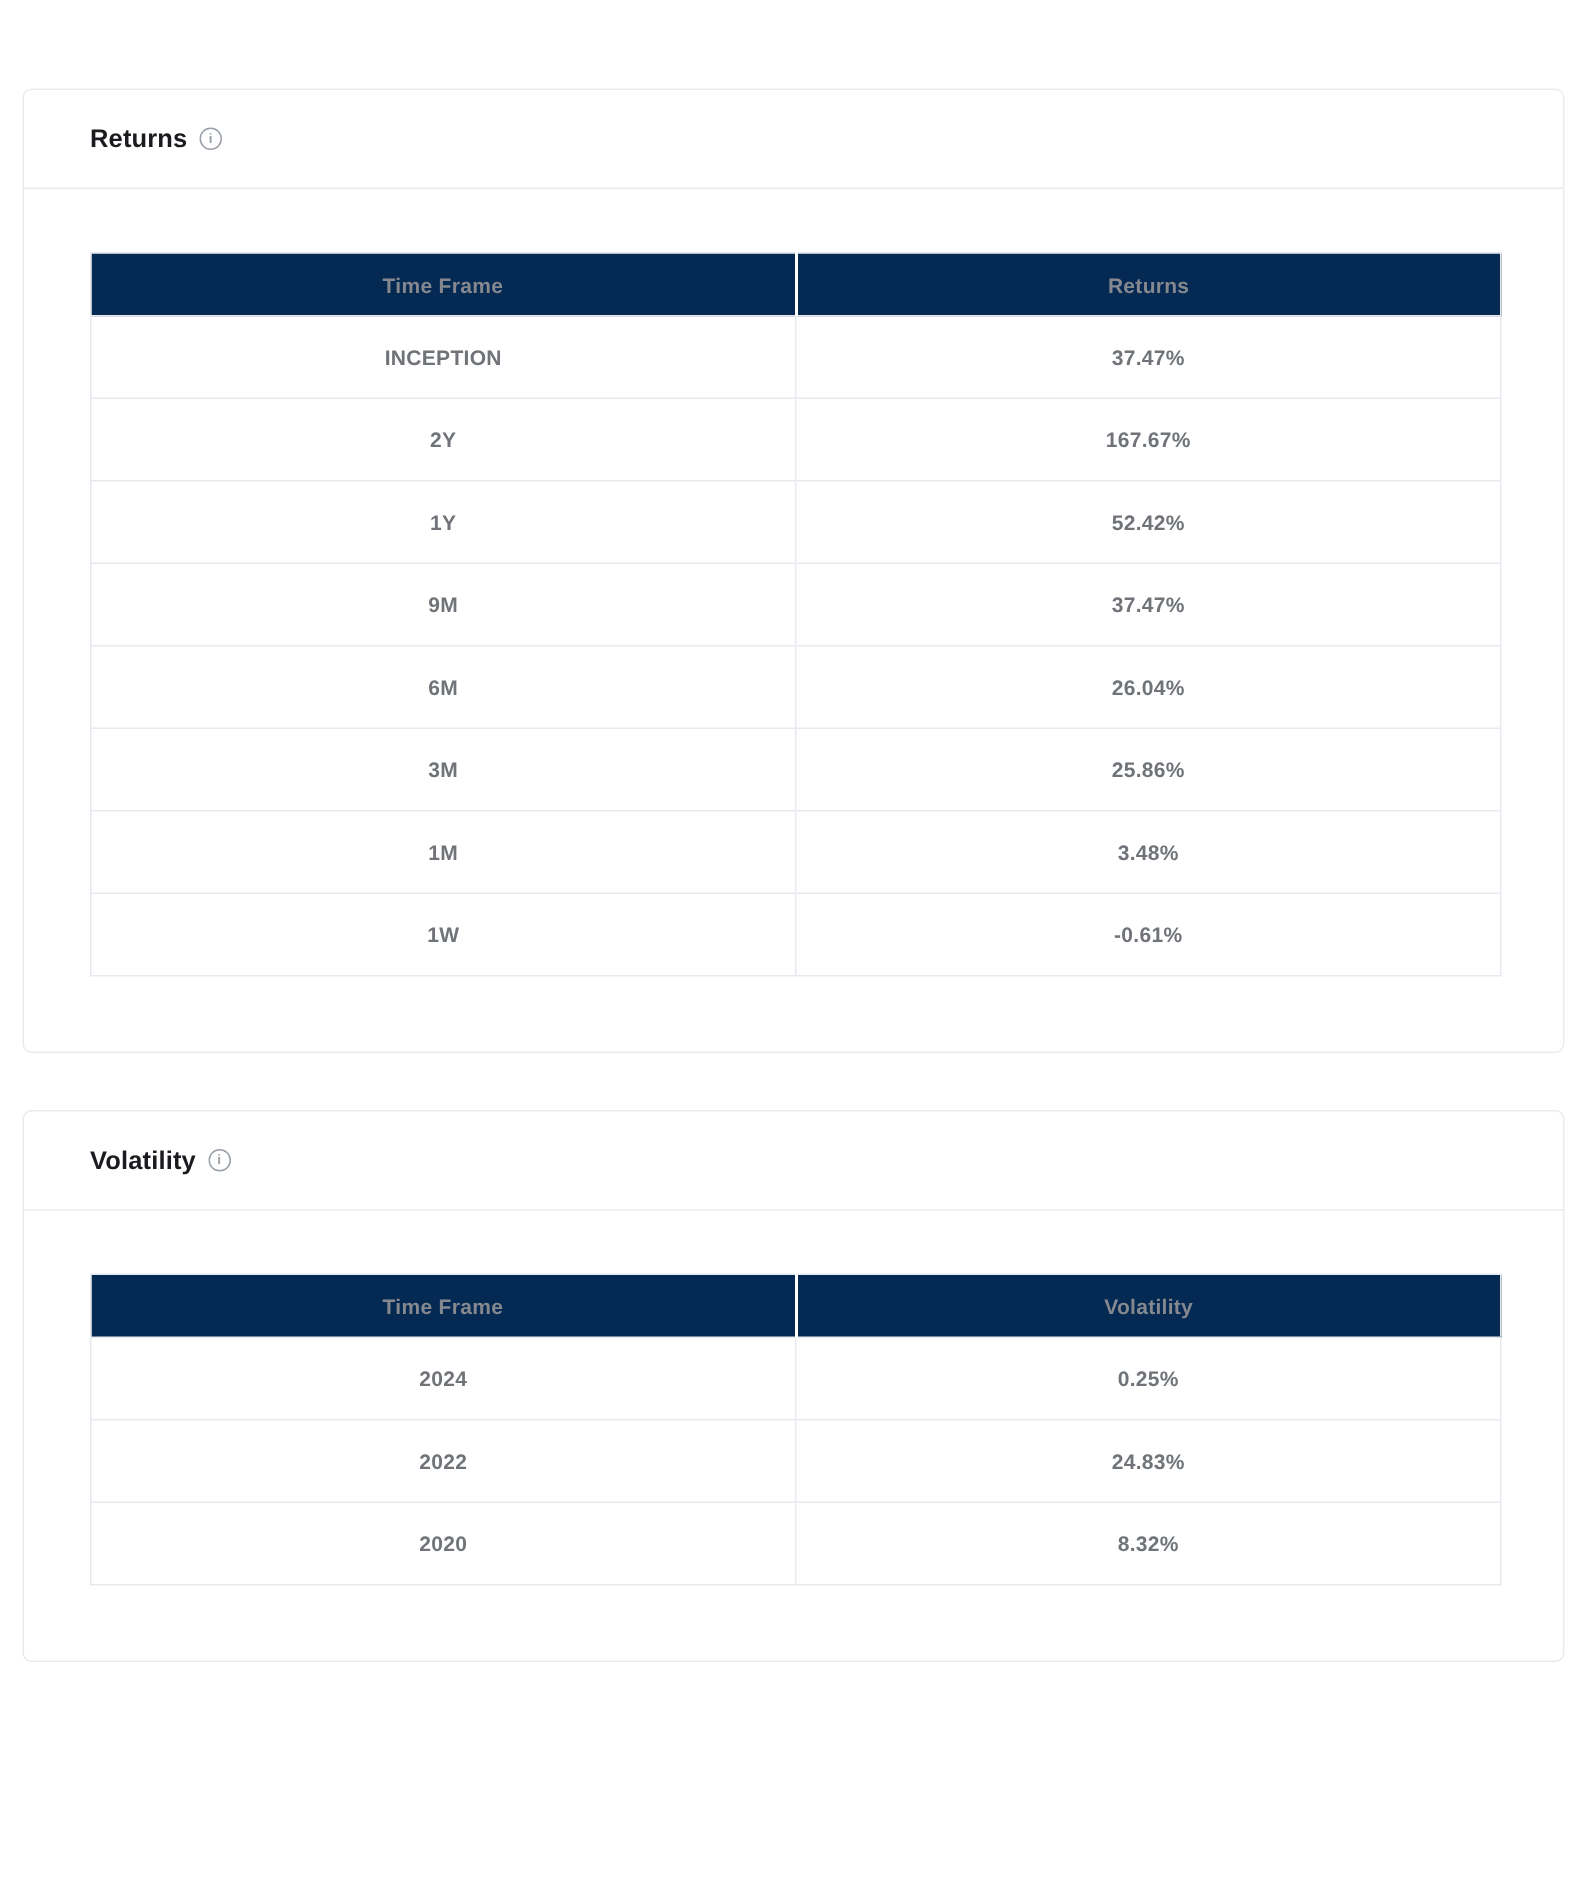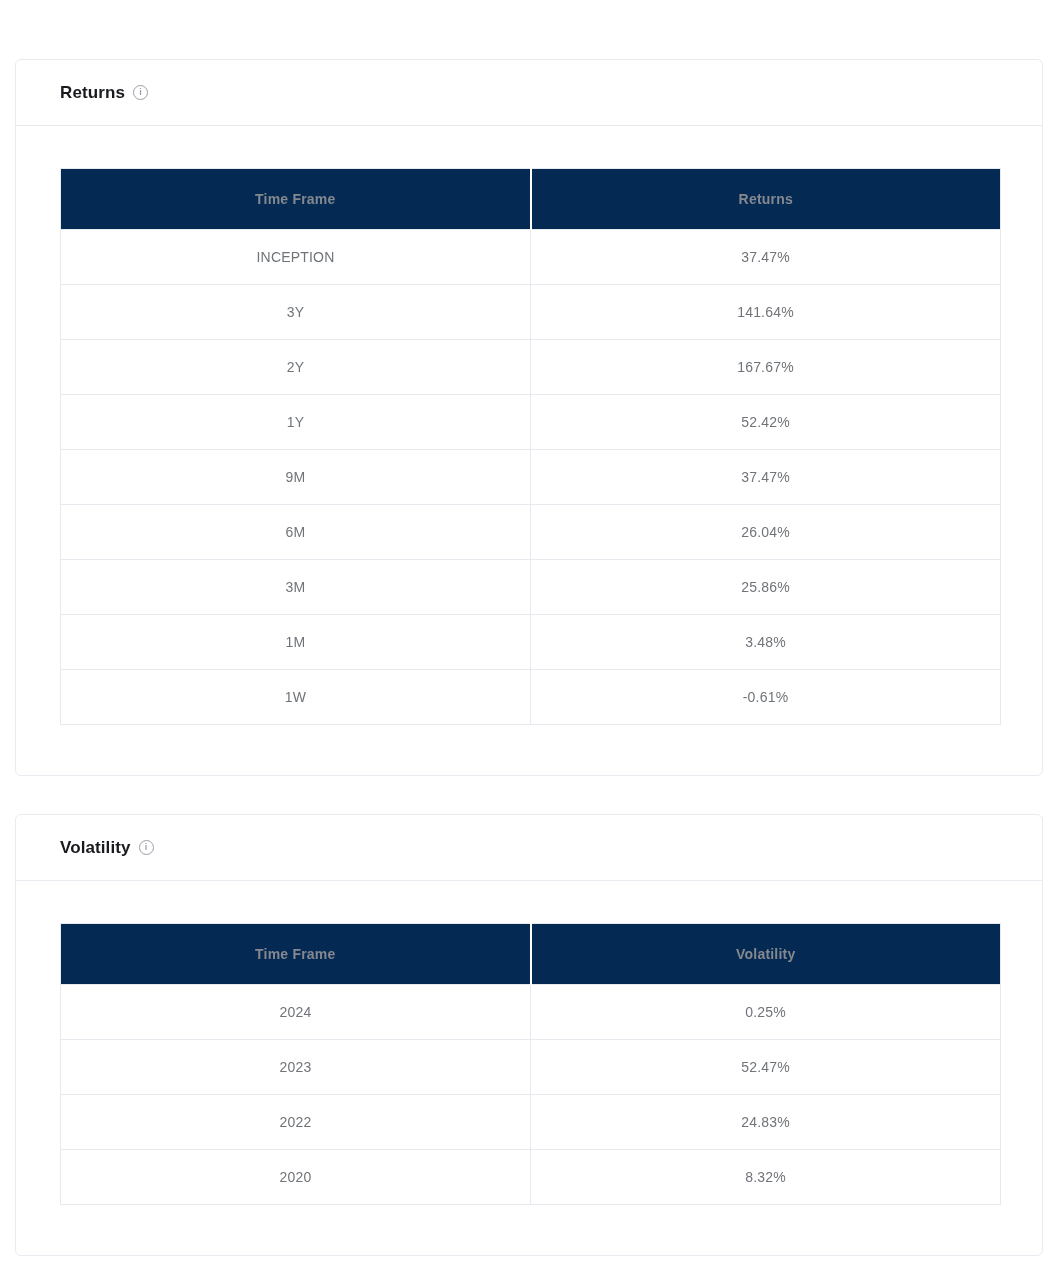--- a/index.html
+++ b/index.html
@@ -55,32 +55,32 @@
   table.data-table {
     width: 100%;
     border-collapse: collapse;
     border: 1px solid #e7e9ef;
   }
   table.data-table th {
     background: #042a54;
     color: #85888e;
     font-size: 14px;
     font-weight: 600;
-    height: 61px;
+    height: 42px;
     width: 50%;
     text-align: center;
     letter-spacing: 0.2px;
   }
   table.data-table th + th { border-left: 2px solid #ffffff; }
   table.data-table td {
     height: 55px;
     text-align: center;
     vertical-align: middle;
     font-size: 14px;
-    font-weight: 400;
+    font-weight: 700;
     color: #707479;
     letter-spacing: 0.2px;
     border-top: 1px solid #e7e9ef;
     background: #ffffff;
   }
   table.data-table td + td { border-left: 1px solid #e7e9ef; }
 </style>
 </head>
 <body>
 
@@ -96,24 +96,20 @@
         <thead>
           <tr>
             <th>Time Frame</th>
             <th>Returns</th>
           </tr>
         </thead>
         <tbody>
           <tr>
             <td>INCEPTION</td>
             <td>37.47%</td>
-          </tr>
-          <tr>
-            <td>3Y</td>
-            <td>141.64%</td>
           </tr>
           <tr>
             <td>2Y</td>
             <td>167.67%</td>
           </tr>
           <tr>
             <td>1Y</td>
             <td>52.42%</td>
           </tr>
           <tr>
@@ -153,24 +149,20 @@
             <th>Time Frame</th>
             <th>Volatility</th>
           </tr>
         </thead>
         <tbody>
           <tr>
             <td>2024</td>
             <td>0.25%</td>
           </tr>
           <tr>
-            <td>2023</td>
-            <td>52.47%</td>
-          </tr>
-          <tr>
             <td>2022</td>
             <td>24.83%</td>
           </tr>
           <tr>
             <td>2020</td>
             <td>8.32%</td>
           </tr>
         </tbody>
       </table>
     </div>

